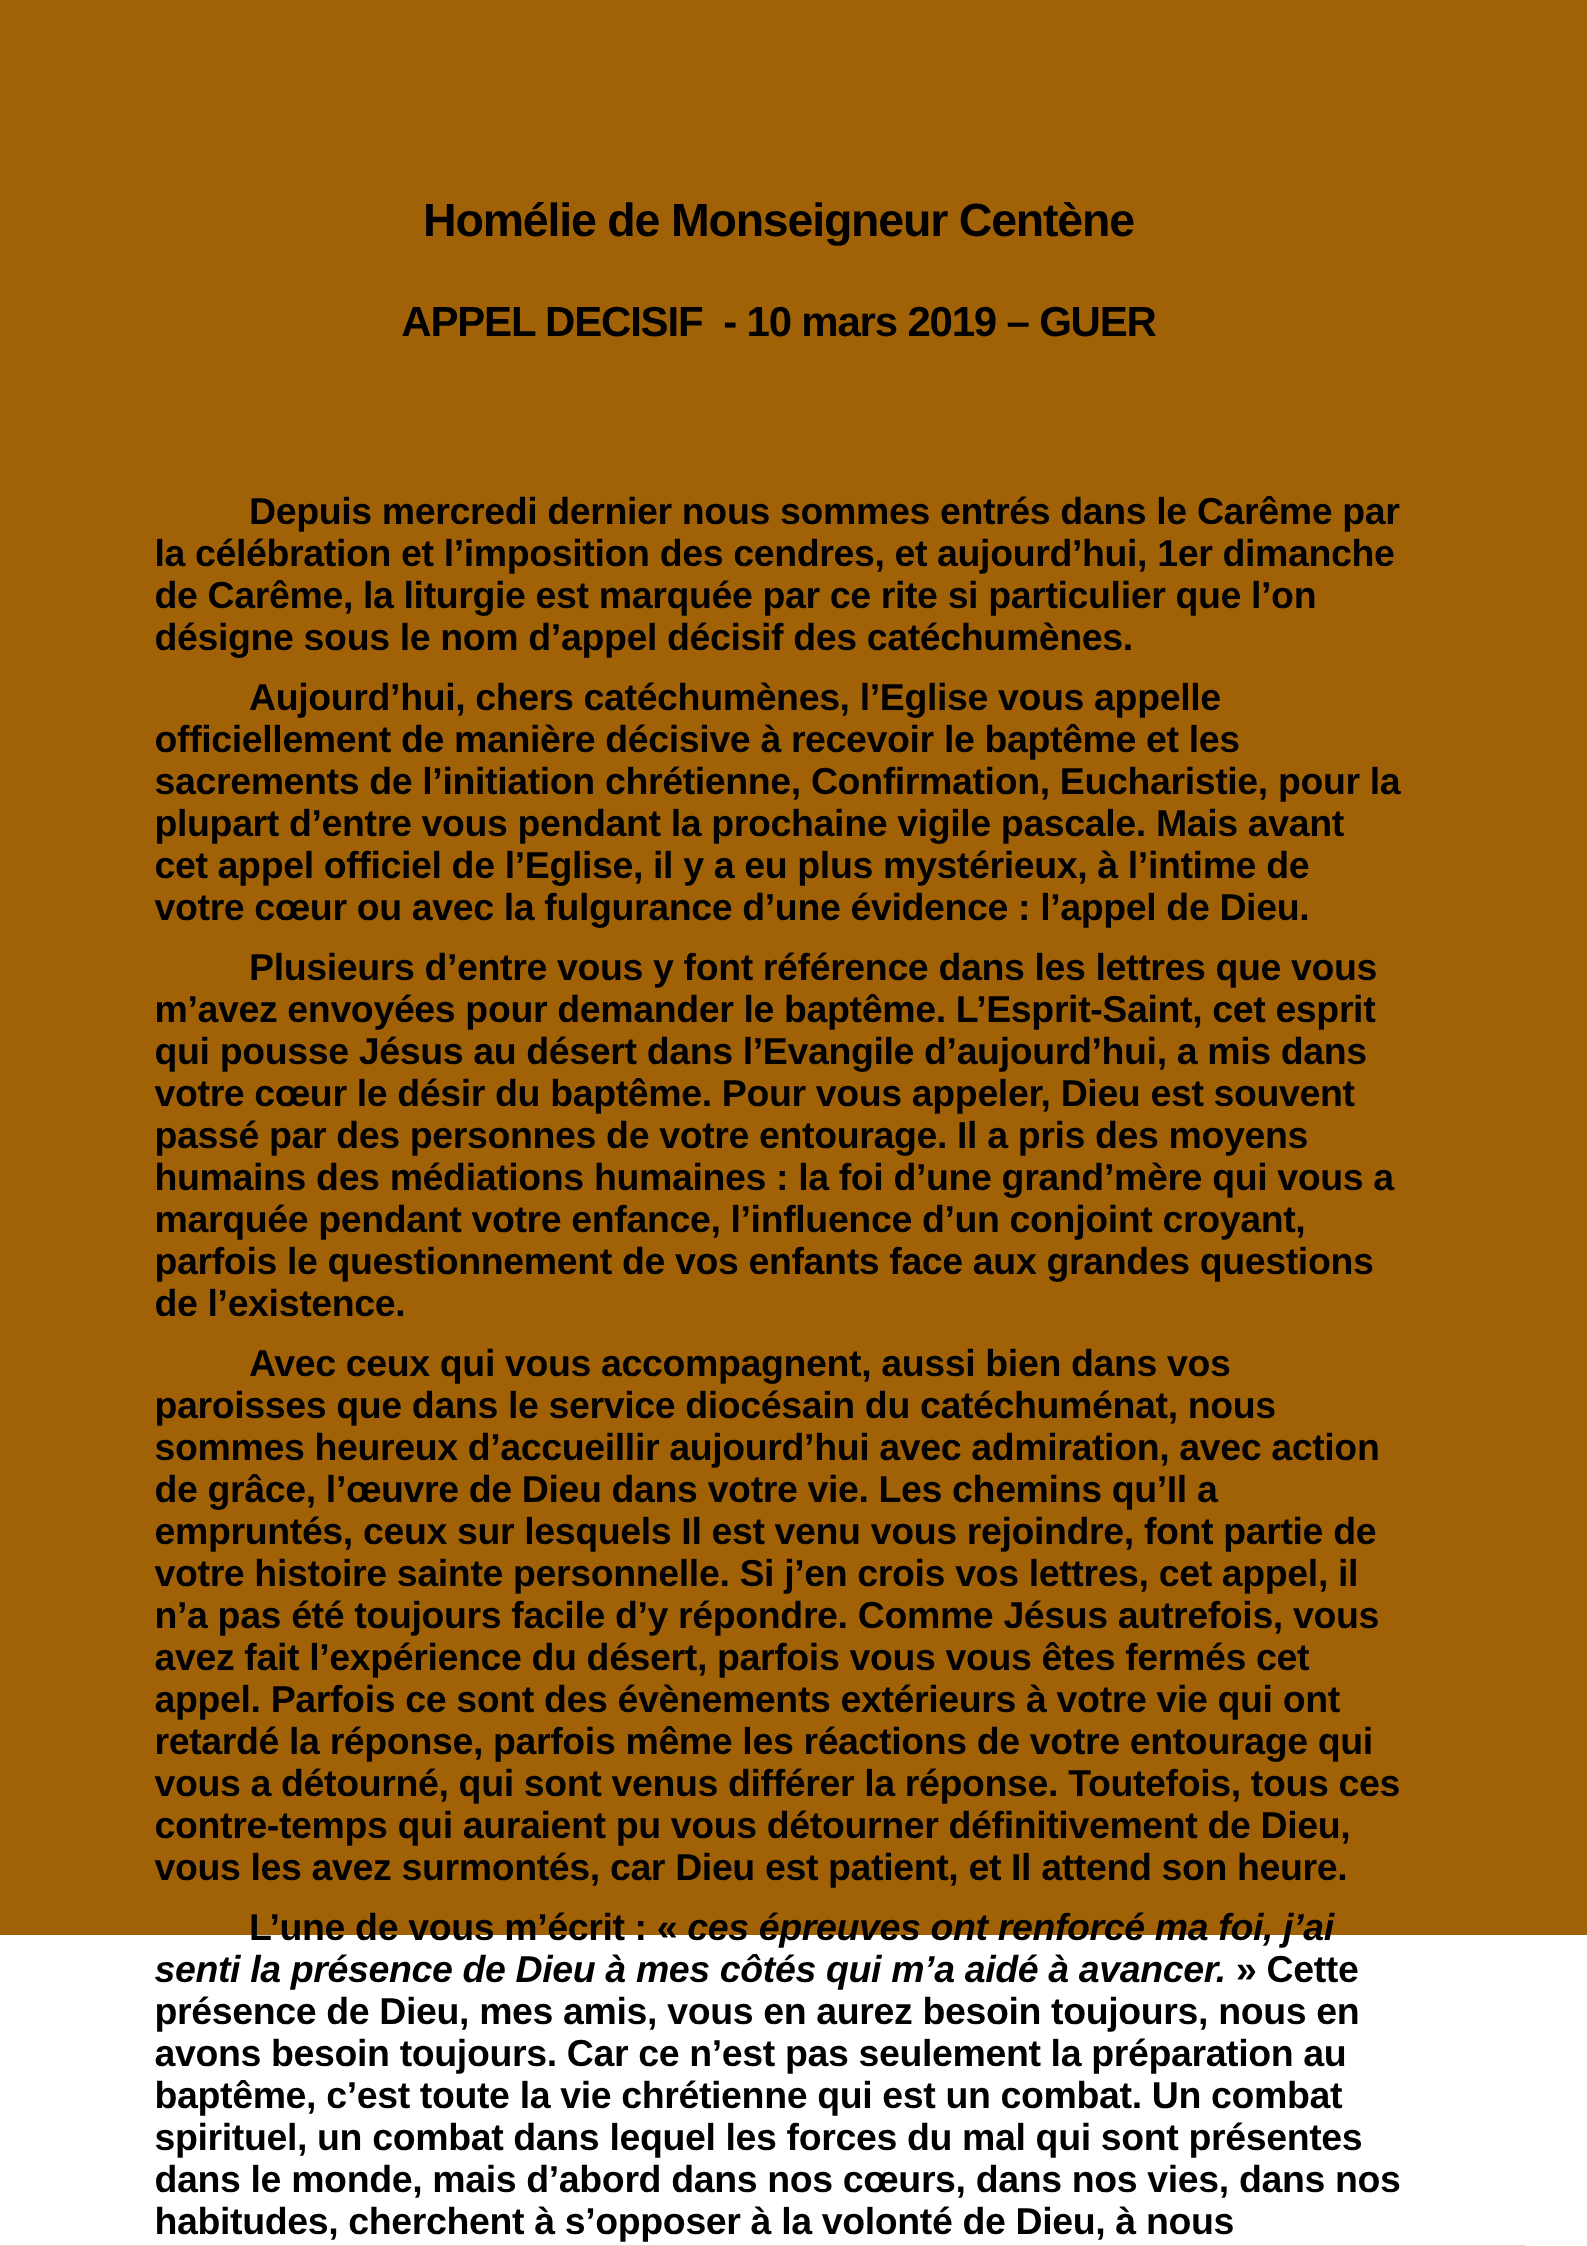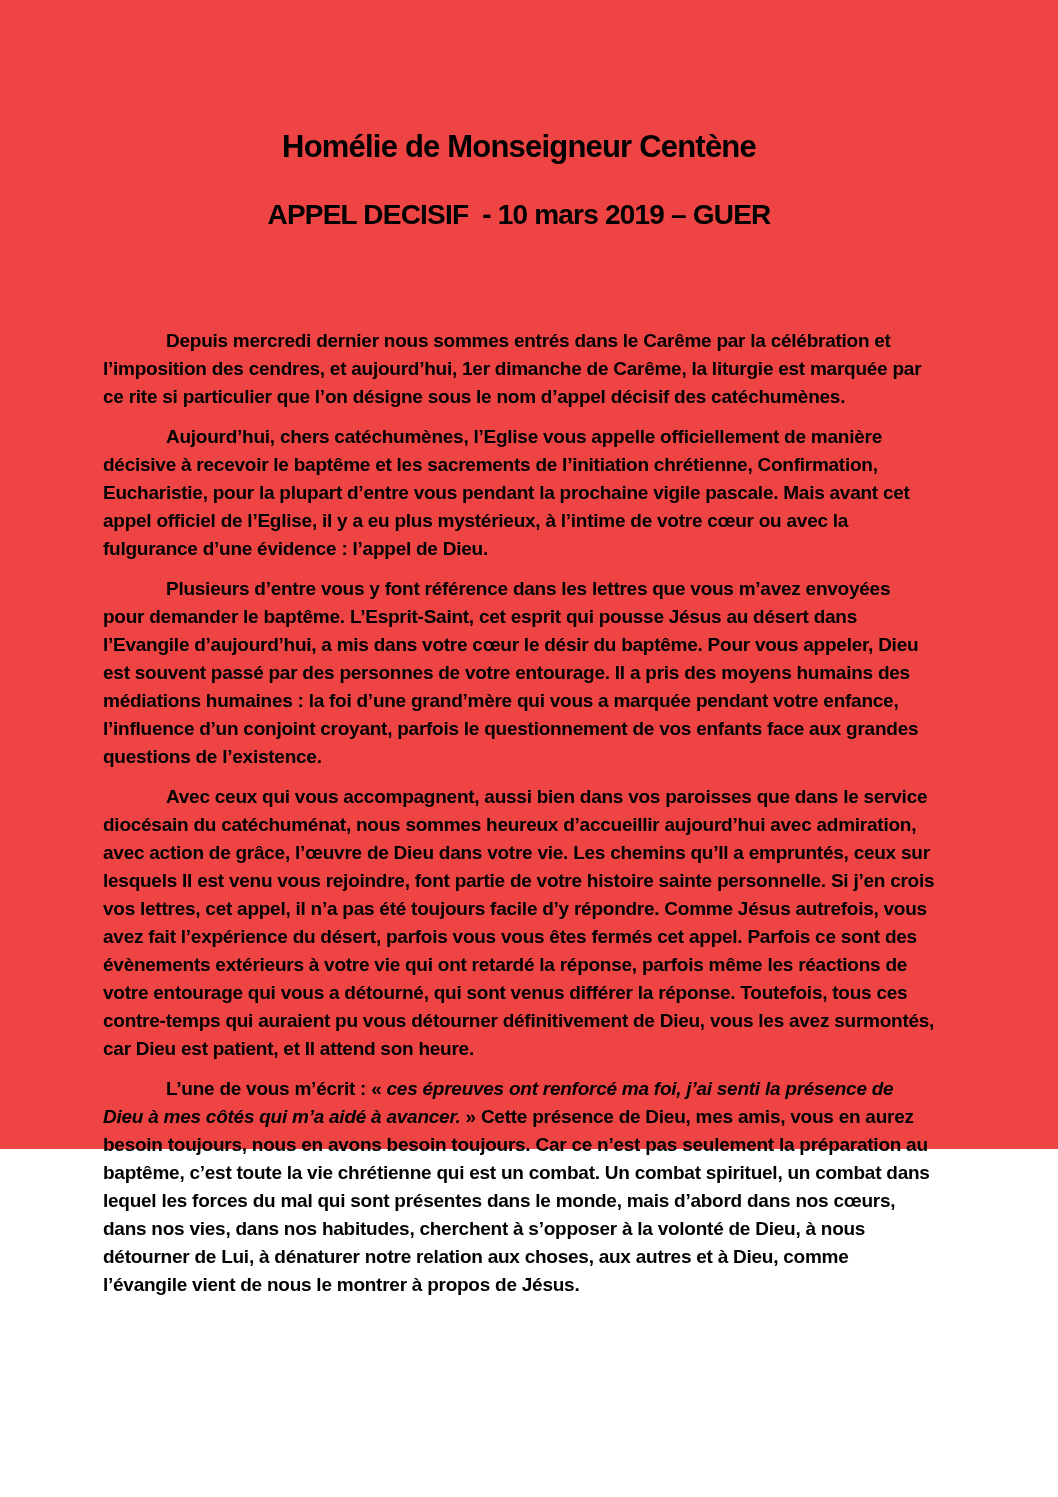--- a/index.html
+++ b/index.html
@@ -11,22 +11,22 @@
   body {
     width: 1058px;
     height: 1497px;
     font-family: "Liberation Sans", sans-serif;
     color: #000000;
     overflow: hidden;
   }
   .page {
     box-sizing: border-box;
     width: 1058px;
-    height: 1149px;
-    background: #ef4444;
+    height: 1290px;
+    background: #a16207;
     padding: 128px 123px 0 103px;
   }
   .doc-header {
     text-align: center;
   }
   .doc-title {
     margin: 0;
     font-size: 31px;
     line-height: 38px;
     font-weight: 700;
@@ -40,21 +40,21 @@
     font-weight: 700;
     letter-spacing: -0.8px;
     text-align: center;
     white-space: pre-wrap;
   }
   .doc-body {
     margin-top: 93px;
   }
   .para {
     margin: 0 0 12px 0;
-    font-size: 19px;
+    font-size: 25px;
     line-height: 28px;
     font-weight: 700;
     letter-spacing: -0.25px;
     text-indent: 63px;
     text-align: left;
     color: #000000;
   }
   .quote-italic {
     font-style: italic;
   }

